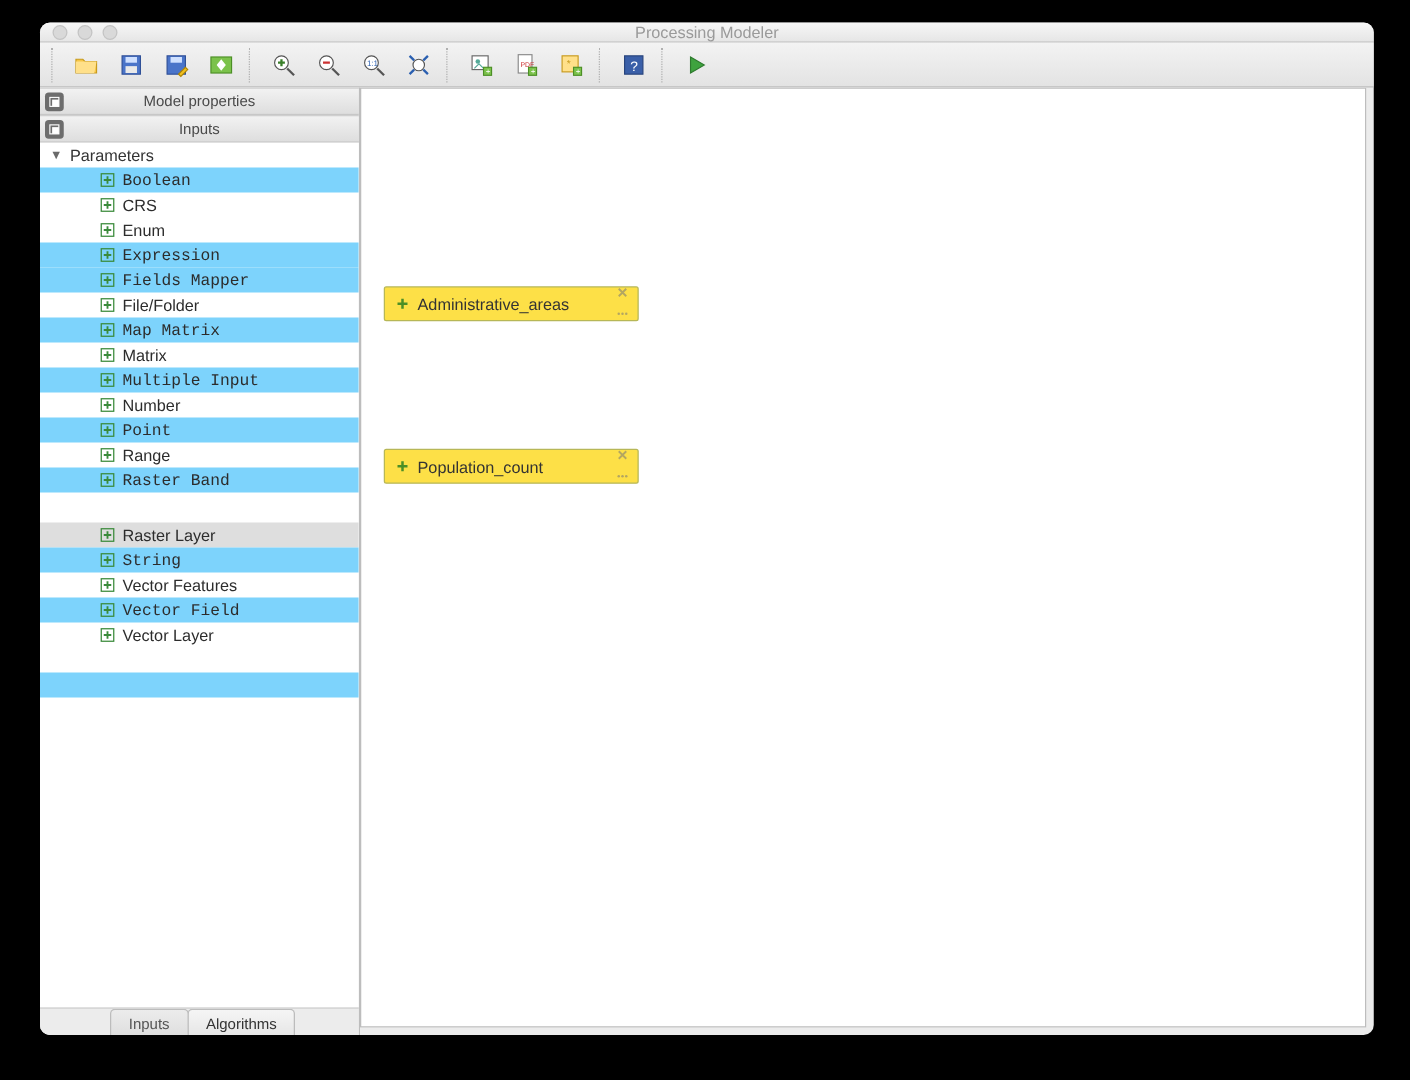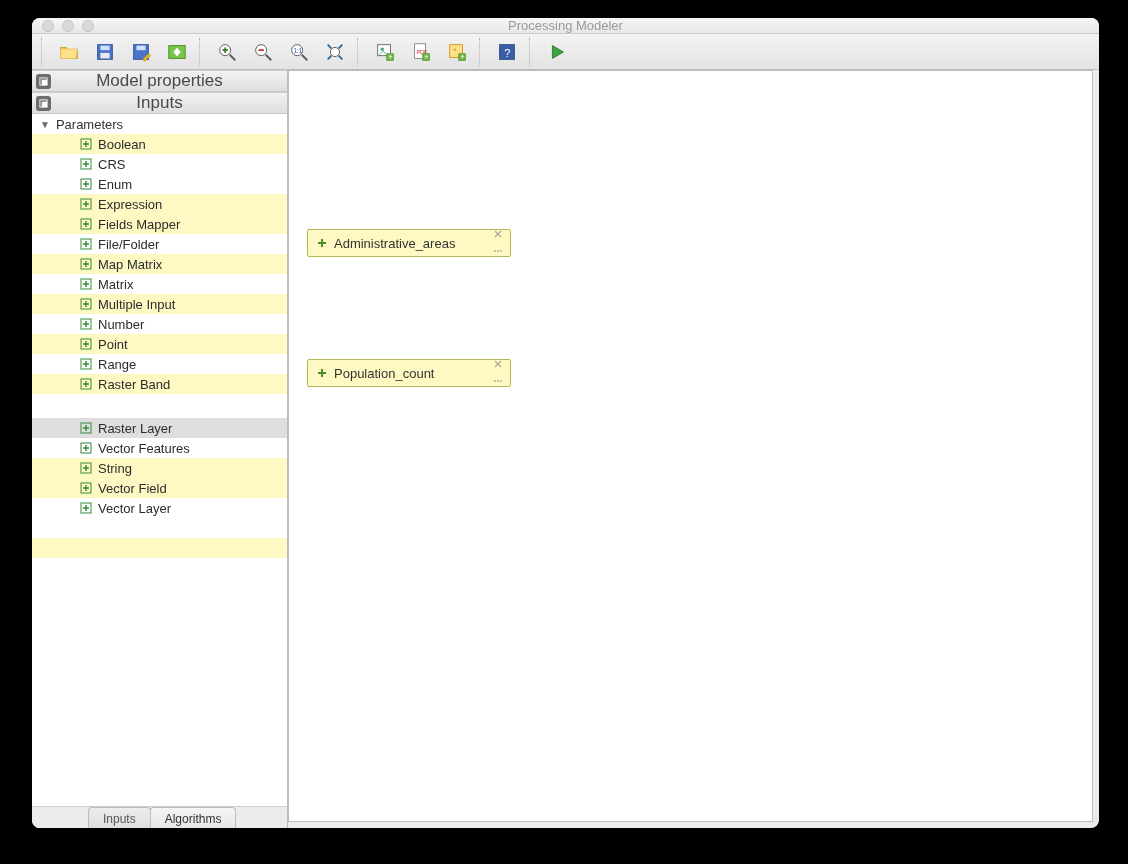--- a/index.html
+++ b/index.html
@@ -52,21 +52,21 @@
 
   .body { flex:1; display:flex; min-height:0; }
   .left { width:256px; display:flex; flex-direction:column; background:#ececec; border-right:1px solid #bdbdbd; }
   .panel-header {
     height:22px;
     background: linear-gradient(#f2f2f2,#dedede);
     border-top:1px solid #cfcfcf;
     border-bottom:1px solid #c7c7c7;
     display:flex; align-items:center; justify-content:center;
     position:relative;
-    font-size:17px; color:#4a4a4a;
+    font-size:12px; color:#4a4a4a;
   }
   .panel-header .dock {
     position:absolute; left:4px; top:3px;
     width:15px; height:15px; border-radius:3px;
     background:#6d6d6d; display:flex; align-items:center; justify-content:center;
   }
   .panel-header .dock svg { width:9px; height:9px; }
 
   .props { padding: 18px 8px 22px 8px; }
   .row { display:flex; align-items:center; margin: 28px 0; }
@@ -77,42 +77,42 @@
   }
   .row input::placeholder { color:#9a9a9a; }
 
   .inputs-panel { flex:1; display:flex; flex-direction:column; min-height:0; }
   .tree { flex:1; overflow:auto; background:#fff; }
   .treerow { height:20px; display:flex; align-items:center; font-size:13px; }
   .treerow.group { padding-left:8px; color:#333; background:#fff; }
   .treerow.group .chev { margin-right:6px; color:#6a6a6a; font-size:10px; }
   .treerow.item { padding-left:48px; }
   .treerow.item .plus { margin-right:6px; display:inline-flex; }
-  .treerow.alt { background:#fef9c3; }
+  .treerow.alt { background:#7dd3fc;font-family:Liberation Mono, monospace; }
   .treerow.sel { background:#dedede;margin-top:24px; }
 
   .tabs { height:22px; display:flex; background:#ececec; border-top:1px solid #cfcfcf; }
   .tabs .sp { width:56px; }
   .tab {
     padding: 0 14px; height:22px; display:flex; align-items:center;
     font-size:12px; color:#333;
     background: linear-gradient(#f5f5f5,#e6e6e6);
     border:1px solid #bcbcbc; border-bottom:none;
     border-radius:4px 4px 0 0;
     margin-right:-1px;
   }
   .tab.inactive { background: linear-gradient(#ececec,#dedede); color:#555; }
 
   .canvas {
     flex:1; position:relative; background:#fff;
     border:1px solid #bdbdbd; margin: 0 6px 6px 0;
   }
   .node {
     position:absolute; width:204px; height:28px;
-    background:#fef9c3; border:1px solid #b7b757; border-radius:2px;
+    background:#fde047; border:1px solid #b7b757; border-radius:2px;
     display:flex; align-items:center;
     font-size:13px; color:#333;justify-content:flex-end;
   }
   .node .nicon { width:20px; display:flex; justify-content:center; margin-left:4px; }
   .node .nlabel { flex:1; padding-left:2px; }
   .node .ctrls { width:18px; display:flex; flex-direction:column; align-items:center; gap:2px; margin-right:3px; }
   .node .ctrls svg { width:10px; height:10px; opacity:0.55; }
 
   
   .ic { width:22px; height:22px; }
@@ -377,37 +377,37 @@
             </div>
             <div class="treerow item sel">
               <span class="plus">
                 <svg width="12" height="12" viewBox="0 0 12 12">
                   <rect x="1" y="1" width="10" height="10" fill="none" stroke="#3a8a3a"></rect>
                   <path d="M6 3v6M3 6h6" stroke="#3a8a3a" stroke-width="1.5"></path>
                 </svg>
               </span>
               <span>Raster Layer</span>
             </div>
+            <div class="treerow item alt">
+              <span class="plus">
+                <svg width="12" height="12" viewBox="0 0 12 12">
+                  <rect x="1" y="1" width="10" height="10" fill="none" stroke="#3a8a3a"></rect>
+                  <path d="M6 3v6M3 6h6" stroke="#3a8a3a" stroke-width="1.5"></path>
+                </svg>
+              </span>
+              <span>String</span>
+            </div>
             <div class="treerow item">
               <span class="plus">
                 <svg width="12" height="12" viewBox="0 0 12 12">
                   <rect x="1" y="1" width="10" height="10" fill="none" stroke="#3a8a3a"></rect>
                   <path d="M6 3v6M3 6h6" stroke="#3a8a3a" stroke-width="1.5"></path>
                 </svg>
               </span>
               <span>Vector Features</span>
-            </div>
-            <div class="treerow item alt">
-              <span class="plus">
-                <svg width="12" height="12" viewBox="0 0 12 12">
-                  <rect x="1" y="1" width="10" height="10" fill="none" stroke="#3a8a3a"></rect>
-                  <path d="M6 3v6M3 6h6" stroke="#3a8a3a" stroke-width="1.5"></path>
-                </svg>
-              </span>
-              <span>String</span>
             </div>
             <div class="treerow item alt">
               <span class="plus">
                 <svg width="12" height="12" viewBox="0 0 12 12">
                   <rect x="1" y="1" width="10" height="10" fill="none" stroke="#3a8a3a"></rect>
                   <path d="M6 3v6M3 6h6" stroke="#3a8a3a" stroke-width="1.5"></path>
                 </svg>
               </span>
               <span>Vector Field</span>
             </div>

